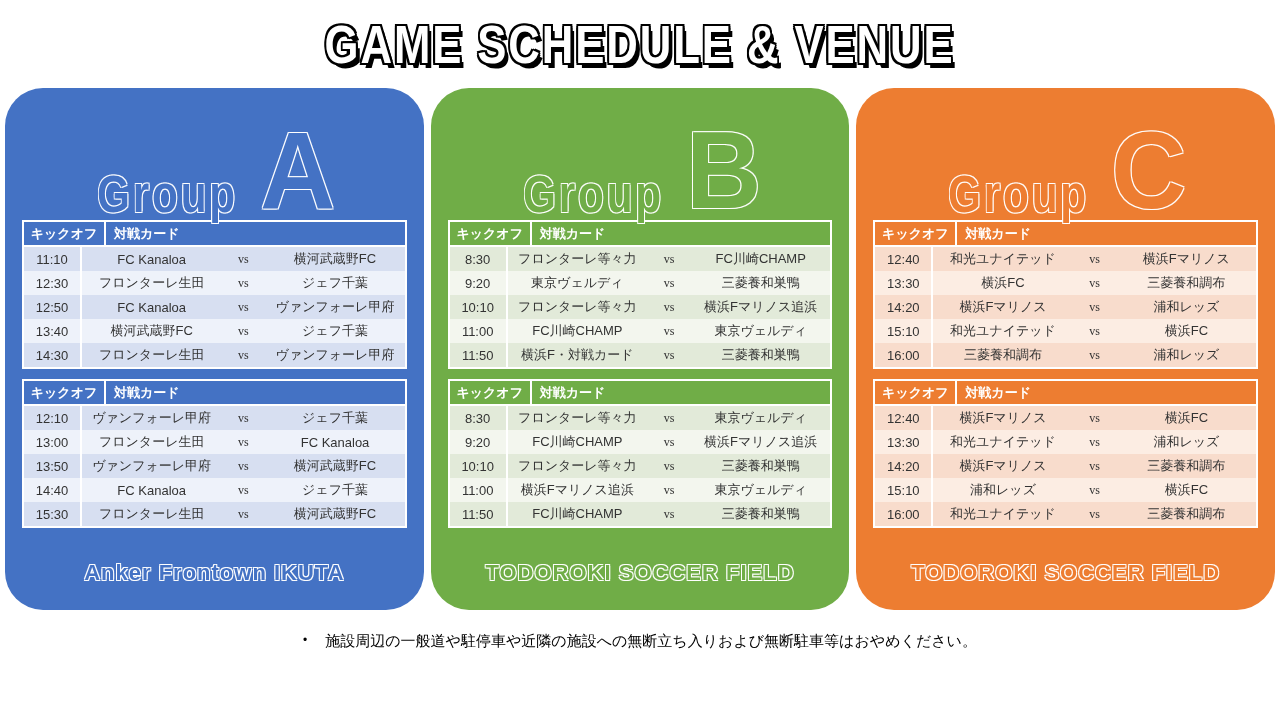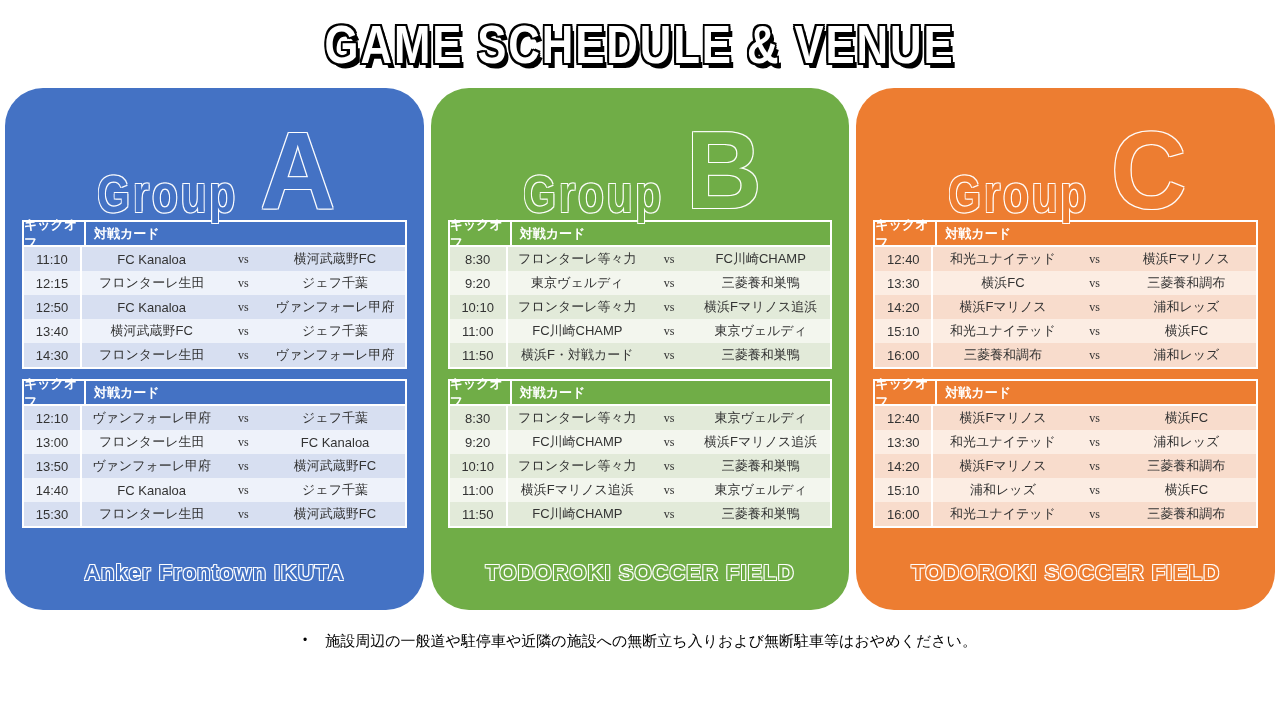--- a/index.html
+++ b/index.html
@@ -87,21 +87,21 @@
   .h-row { height: 23px; }
   .t-row { height: 24px; }
   .h-row > div {
     background: var(--c);
     color: #ffffff;
     font-weight: bold;
     font-size: 13px;
     display: flex;
     align-items: center;
   }
-  .h-time { width: 60px; justify-content: center; }
+  .h-time { width: 80px; justify-content: center; }
   .h-match { flex: 1; padding-left: 8px; }
   .t-row > div { display: flex; align-items: center; font-size: 13px; color: #333333; }
   .t-row.odd  > div { background: var(--b1); }
   .t-row.even > div { background: var(--b2); }
   .c-time { width: 56px; justify-content: center; }
   .c-match { flex: 1; }
   .c-match .team { flex: 1; text-align: center; white-space: nowrap; overflow: hidden; }
   .c-match .vs { width: 44px; text-align: center; font-size: 12px; font-family: Liberation Serif, serif; }
 
   
@@ -153,21 +153,21 @@
       <div>
           <div class="t-row odd">
             <div class="c-time">11:10</div>
             <div class="c-match">
               <div class="team">FC Kanaloa</div>
               <div class="vs">vs</div>
               <div class="team">横河武蔵野FC</div>
             </div>
           </div>
           <div class="t-row even">
-            <div class="c-time">12:15</div>
+            <div class="c-time">12:30</div>
             <div class="c-match">
               <div class="team">フロンターレ生田</div>
               <div class="vs">vs</div>
               <div class="team">ジェフ千葉</div>
             </div>
           </div>
           <div class="t-row odd">
             <div class="c-time">12:50</div>
             <div class="c-match">
               <div class="team">FC Kanaloa</div>

